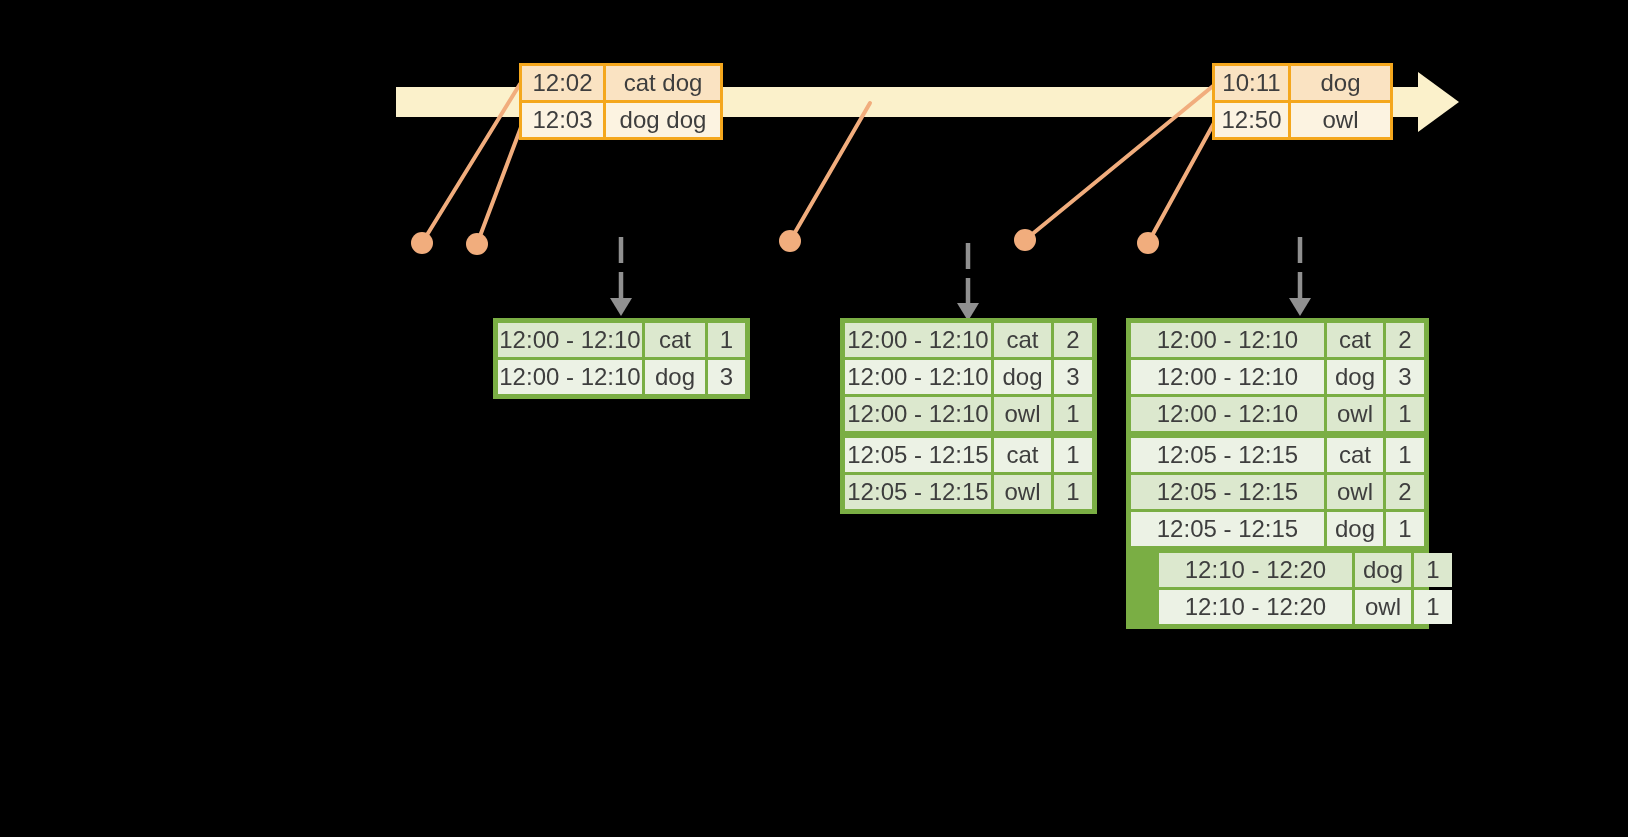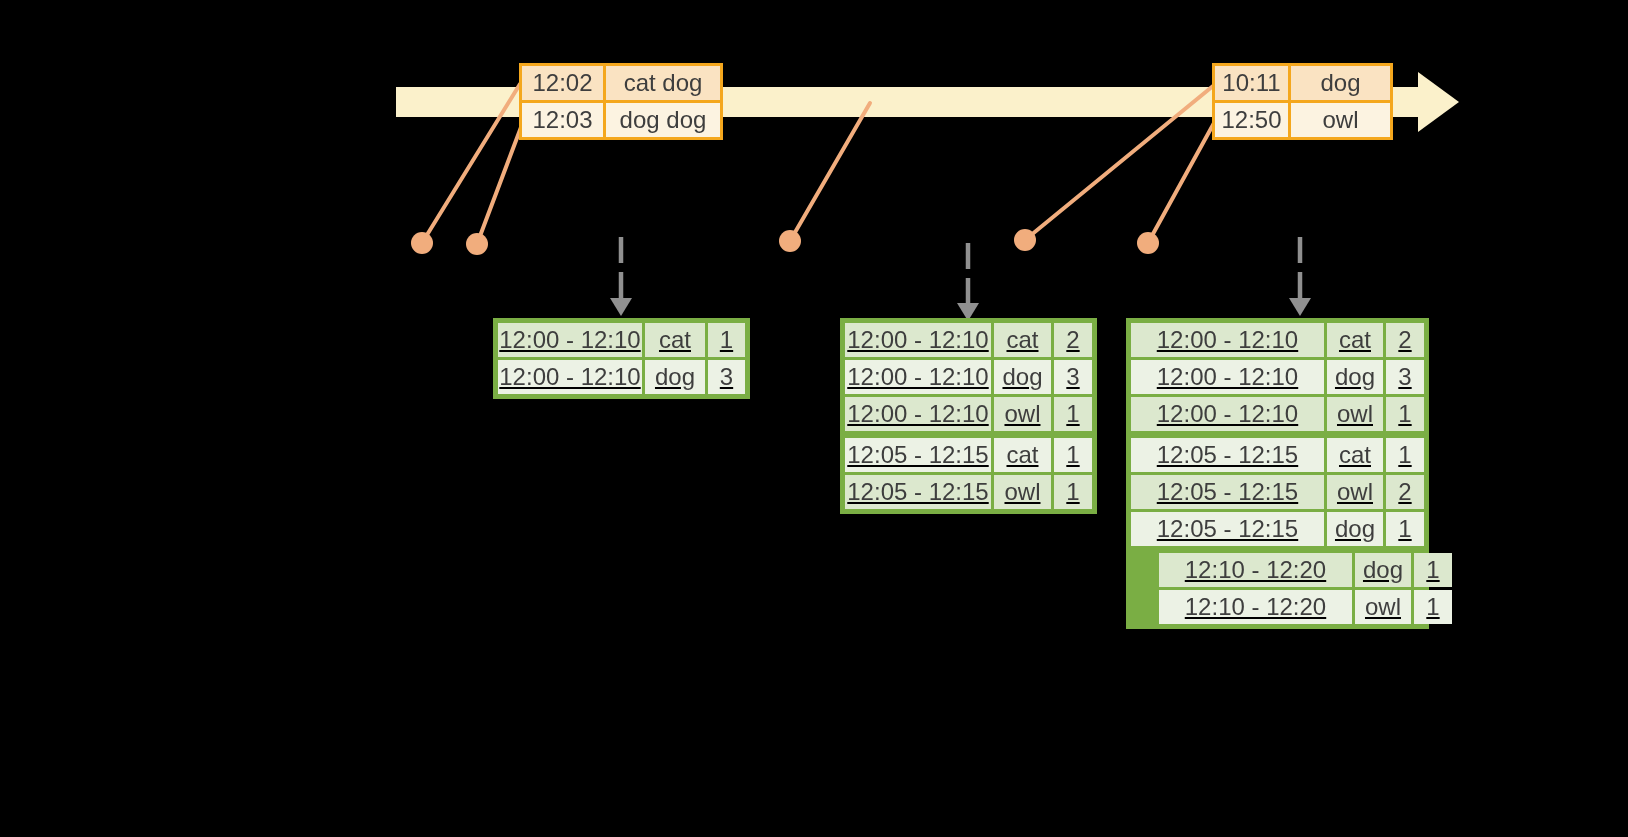--- a/index.html
+++ b/index.html
@@ -28,21 +28,21 @@
   .dot{fill:var(--connector);}
   .trig-line{stroke:var(--trigger-arrow);stroke-width:4.5;stroke-dasharray:26 9;}
   .trig-head{fill:var(--trigger-arrow);}
 
   .etable{
     position:absolute;display:grid;gap:3px;padding:3px;
     background:var(--event-border);grid-auto-rows:34px;box-sizing:border-box;
   }
   .rtable{
     position:absolute;display:flex;flex-direction:column;gap:7px;padding:5px;
-    background:var(--result-border);box-sizing:border-box;text-decoration:underline;
+    background:var(--result-border);box-sizing:border-box;
   }
   .rgroup{display:grid;gap:3px;grid-auto-rows:34px;background:transparent;}
   .c{
     display:flex;align-items:center;justify-content:center;
     font-size:24px;color:var(--text);white-space:nowrap;overflow:hidden;
   }
   .ed{background:var(--event-row-dark);}
   .el{background:var(--event-row-light);}
   .rd{background:var(--result-row-dark);}
   .rl{background:var(--result-row-light);}

